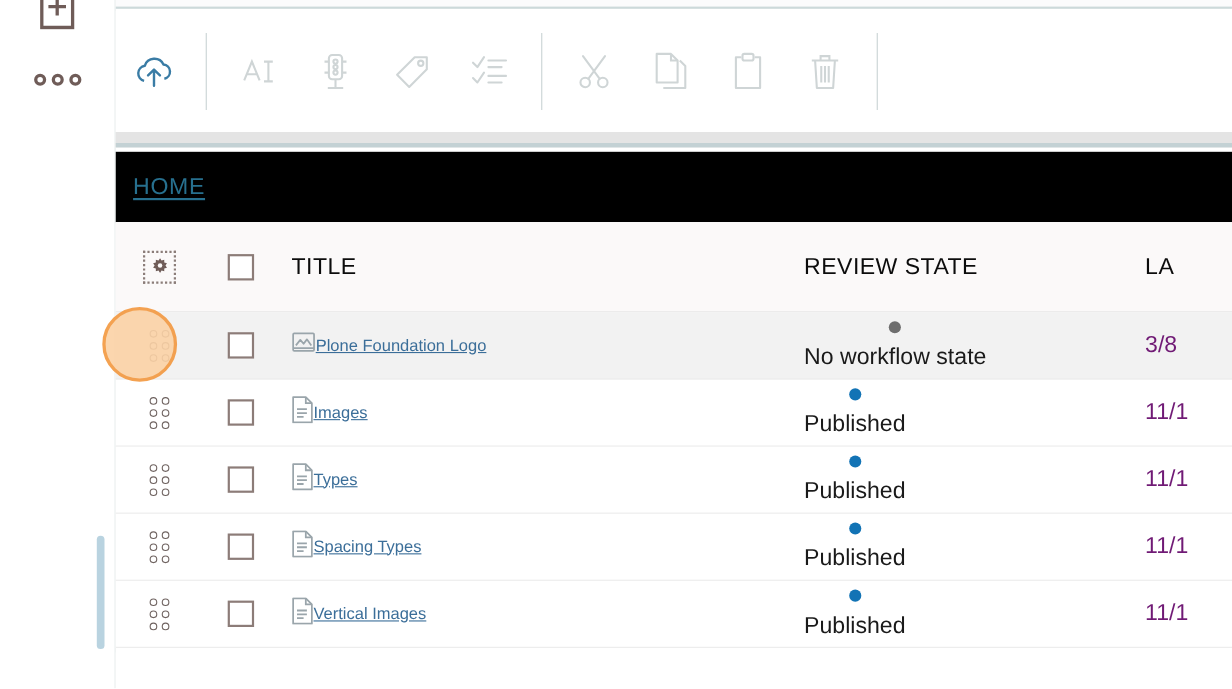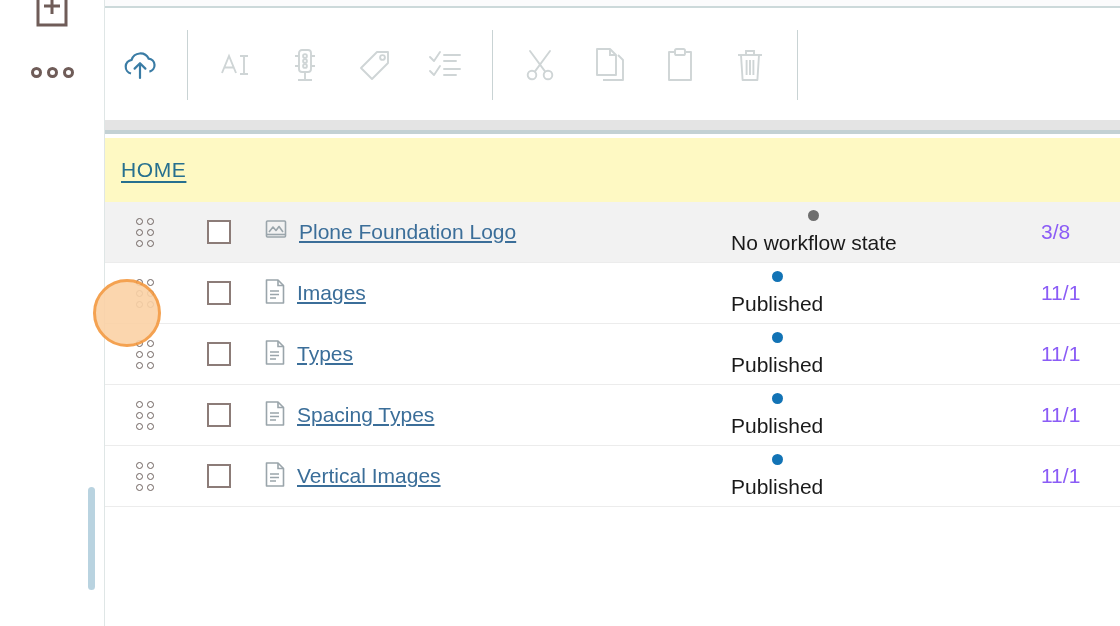--- a/index.html
+++ b/index.html
@@ -115,21 +115,21 @@
     border-bottom: 4px solid #c3d1d4;
     box-sizing: border-box;
   }
 
   
   #breadcrumb {
     position: absolute;
     left: 0; top: 138px;
     width: 1016px;
     height: 64px;
-    background: #fef9c3;
+    background: #000000;
     display: flex;
     align-items: center;
     box-sizing: border-box;
   }
   #breadcrumb-home {
     margin-left: 16px;
     color: #27708f;
     font-size: 21px;
     letter-spacing: 0.6px;
     text-decoration: underline;
@@ -229,24 +229,23 @@
   }
   .grip i {
     display: block;
     width: 7px; height: 7px;
     border: 1.5px solid #6f6360;
     border-radius: 50%;
     box-sizing: border-box;
   }
 
   .title-link {
-    font-size: 21px;
+    font-size: 15px;
     color: #3b6e99;
     white-space: nowrap;
-    margin-left: 12px;
   }
   .file-icon { color: #9aa5ab; display: block; }
 
   .state-wrap {
     display: flex;
     align-items: center;
     gap: 10px;
     flex-direction: column;
   }
   .state-dot {
@@ -254,21 +253,21 @@
     border-radius: 50%;
     flex: 0 0 auto;
   }
   .state-text {
     font-size: 21px;
     color: #1a1a1a;
     white-space: nowrap;
   }
   .mod-text {
     font-size: 21px;
-    color: #8b5cf6;
+    color: #701a75;
     white-space: nowrap;
   }
 
   
   #table-tail {
     position: absolute;
     left: 0; top: 593px;
     width: 1016px;
     height: 33px;
     background: #ffffff;
@@ -396,20 +395,42 @@
     </div>
 
     <div id="strip-below-toolbar"></div>
 
     <div id="breadcrumb">
       <a id="breadcrumb-home" href="#">HOME</a>
     </div>
 
     <div id="table">
 
+      <div class="trow" id="header-row">
+        <div class="c-handle">
+          <span class="gear-box">
+            <svg width="17" height="17" viewBox="0 0 20 20" fill="currentColor">
+              <path d="M10 0.8 L11.6 3.3 L14.5 2.6 L14.5 5.5 L17.4 6.2 L15.8 8.7 L17.4 11.2 L14.5 11.9 L14.5 14.8 L11.6 14.1 L10 16.6 L8.4 14.1 L5.5 14.8 L5.5 11.9 L2.6 11.2 L4.2 8.7 L2.6 6.2 L5.5 5.5 L5.5 2.6 L8.4 3.3 Z"></path>
+              <circle cx="10" cy="8.7" r="2.4" fill="#fbf9f9"></circle>
+            </svg>
+          </span>
+        </div>
+        <div class="c-check">
+          <span class="cbox"></span>
+        </div>
+        <div class="c-title">
+          <span class="hdr-text">TITLE</span>
+        </div>
+        <div class="c-state">
+          <span class="hdr-text">REVIEW STATE</span>
+        </div>
+        <div class="c-mod">
+          <span class="hdr-text">LA</span>
+        </div>
+      </div>
 
       <div id="rows-container">
           <div class="trow row-alt">
             <div class="c-handle">
               <span class="grip">
                 <i></i>
                 <i></i>
                 <i></i>
                 <i></i>
                 <i></i>

